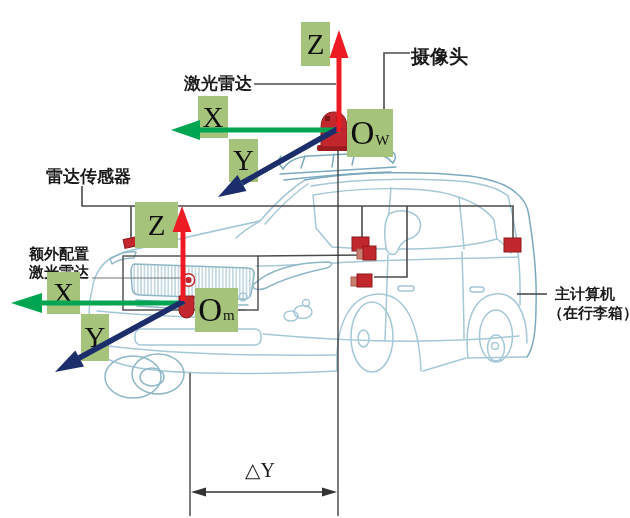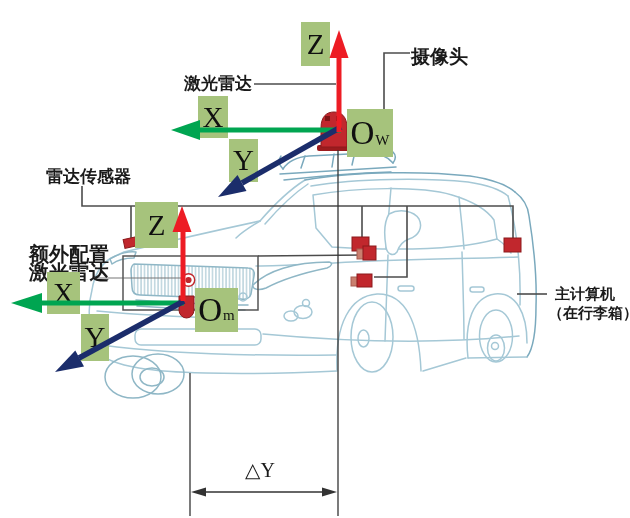--- a/index.html
+++ b/index.html
@@ -10,21 +10,21 @@
   #base-svg{z-index:0;}
   .fbox{position:absolute;background:#a6c37c;z-index:2;display:flex;align-items:center;justify-content:center;}
   .axis-letter{font-family:"Liberation Serif","DejaVu Serif",serif;font-size:29px;color:#101010;line-height:1;}
   .oletter{font-family:"Liberation Serif","DejaVu Serif",serif;font-size:33px;color:#101010;line-height:1;}
   .osub{font-family:"Liberation Serif","DejaVu Serif",serif;font-size:15px;color:#101010;line-height:1;
         align-self:flex-end;margin-bottom:9px;margin-left:1px;}
   .lbl{position:absolute;color:#1a1a1a;z-index:4;white-space:nowrap;font-weight:600;}
   .lbl-lidar{left:184px;top:72px;font-size:17px;}
   .lbl-camera{left:411px;top:44px;font-size:19px;}
   .lbl-radar{left:46px;top:165px;font-size:17px;}
-  .lbl-extra{left:29px;top:245px;font-size:20px;line-height:18px;z-index:1;text-align:right;}
+  .lbl-extra{left:29px;top:245px;font-size:15px;line-height:18px;z-index:1;text-align:right;}
   .lbl-computer{left:548px;top:284px;font-size:15px;line-height:19px;}
   .lbl-computer .l1{padding-left:7px;}
   .lbl-dy{left:245px;top:458px;font-size:20px;font-weight:500;
           font-family:"Liberation Serif","DejaVu Serif",serif;}
   .lbl span{display:block;}
 </style>
 </head>
 <body>
 
 <div class="stage">

